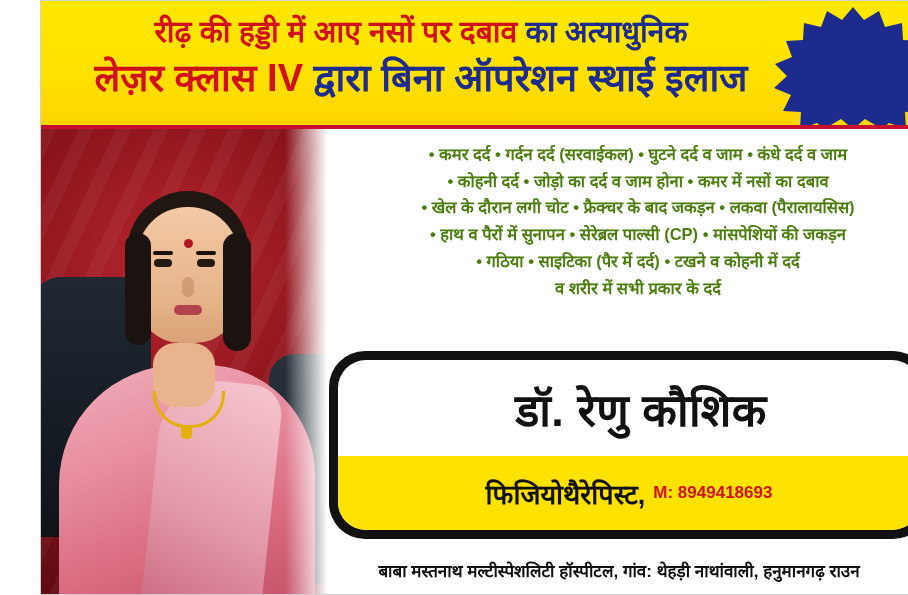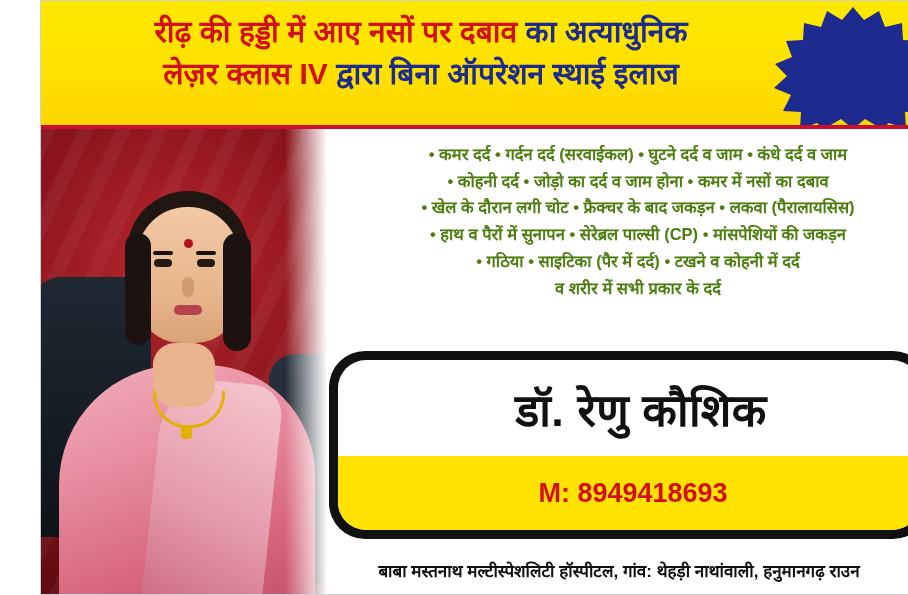--- a/index.html
+++ b/index.html
@@ -47,21 +47,21 @@
     text-align: center;
   }
   .hl {
     display: block;
     font-family: "Liberation Sans", sans-serif;
     font-weight: bold;
     line-height: 1.26;
     white-space: nowrap;
   }
   .hl1 { font-size: 30px; }
-  .hl2 { font-size: 30px; margin-top: 4px; }
+  .hl2 { font-size: 38px; margin-top: 4px; }
   .red { color: #d0111b; }
   .blue { color: #1d2b8f; }
 
   
   .badge {
     position: absolute;
     right: 8px;
     top: 4px;
     width: 176px;
     height: 126px;
@@ -271,21 +271,21 @@
   }
   .desig {
     color: #111111;
     font-weight: bold;
     font-size: 27px;
     white-space: nowrap;
   }
   .phone {
     color: #d0111b;
     font-weight: bold;
-    font-size: 27px;
+    font-size: 17px;
     margin-left: 8px;
     white-space: nowrap;
   }
 
   
   .address {
     position: absolute;
     left: 256px;
     bottom: 12px;
     width: 644px;
@@ -345,20 +345,21 @@
     <span class="sym-line">• खेल के दौरान लगी चोट • फ्रैक्चर के बाद जकड़न • लकवा (पैरालायसिस)</span>
     <span class="sym-line">• हाथ व पैरों में सुनापन • सेरेब्रल पाल्सी (CP) • मांसपेशियों की जकड़न</span>
     <span class="sym-line">• गठिया • साइटिका (पैर में दर्द) • टखने व कोहनी में दर्द</span>
     <span class="sym-line">व शरीर में सभी प्रकार के दर्द</span>
   </div>
 
   <div class="nameplate">
     <div class="nameplate-inner">
       <div class="doc-name">डॉ. रेणु कौशिक</div>
       <div class="yellow-strip">
+        <span class="desig">फिजियोथैरेपिस्ट,</span>
         <span class="phone">M: 8949418693</span>
       </div>
     </div>
   </div>
 
   <div class="address">बाबा मस्तनाथ मल्टीस्पेशलिटी हॉस्पीटल, गांव: थेहड़ी नाथांवाली, हनुमानगढ़ राउन</div>
 
 </div>
 
 </body></html>

